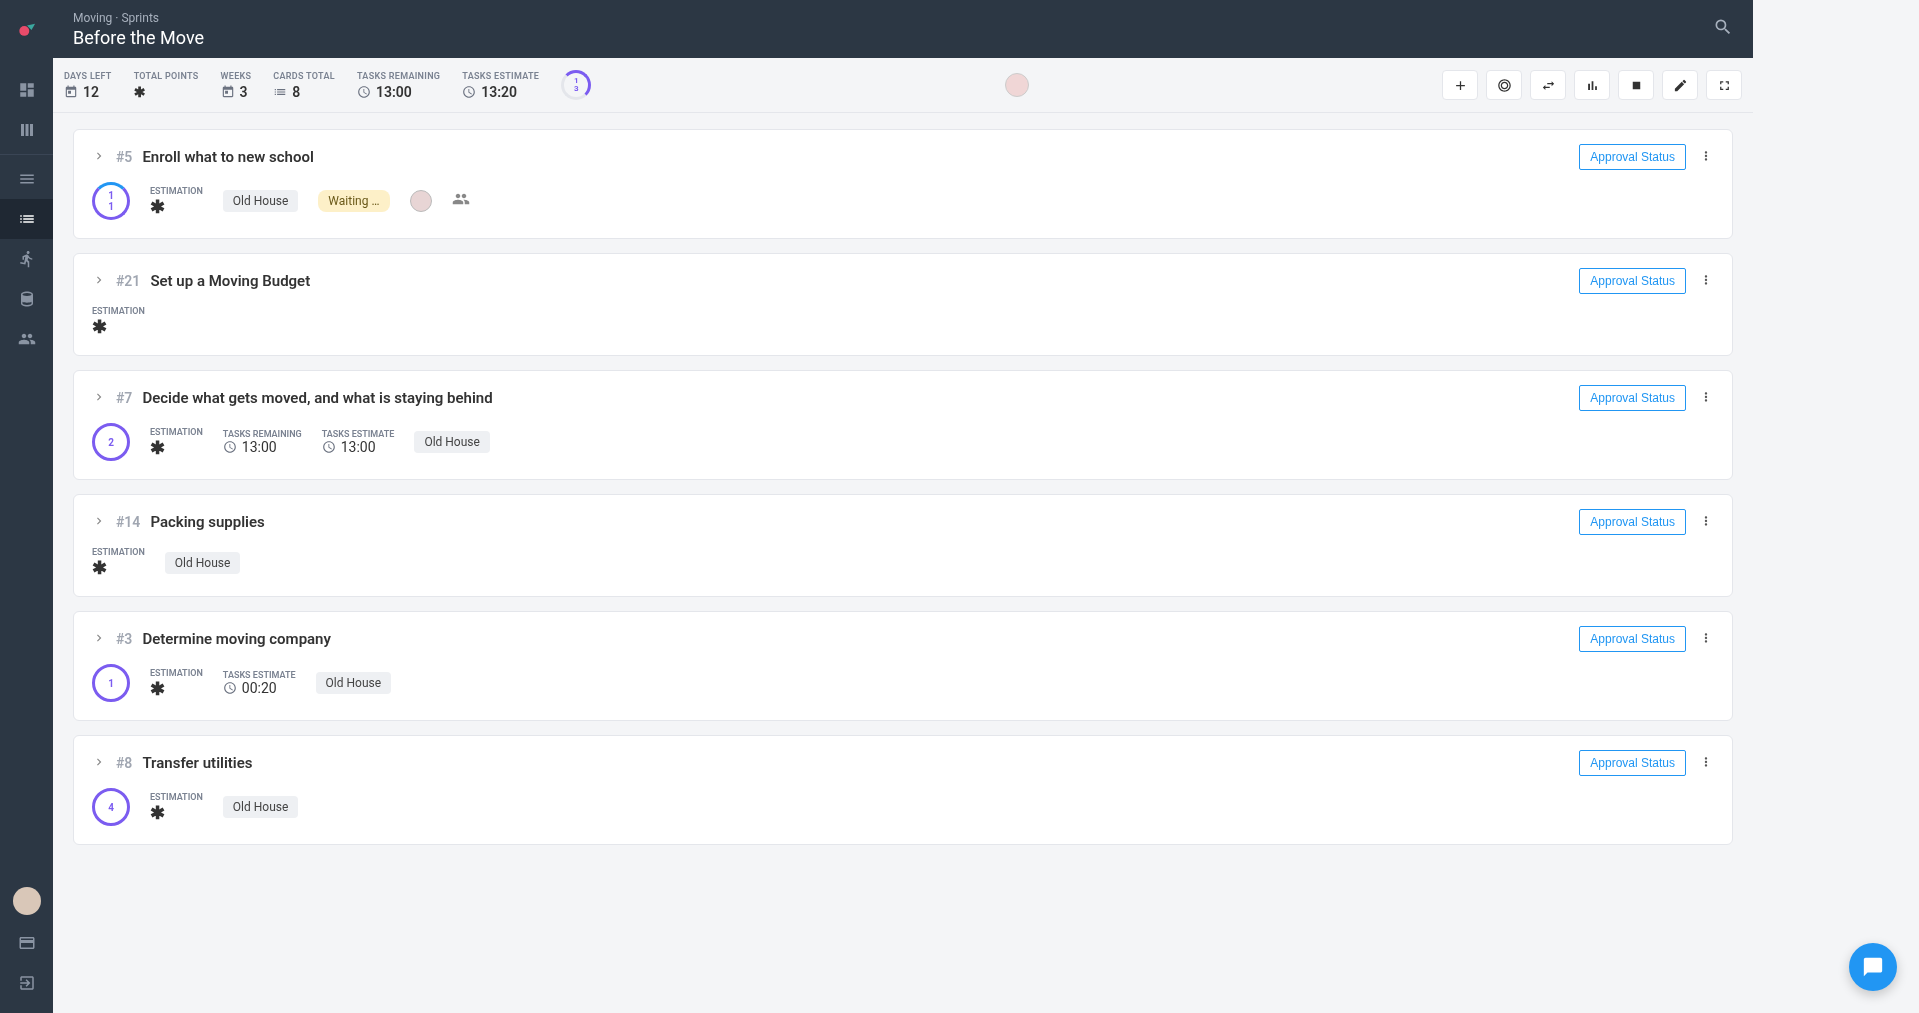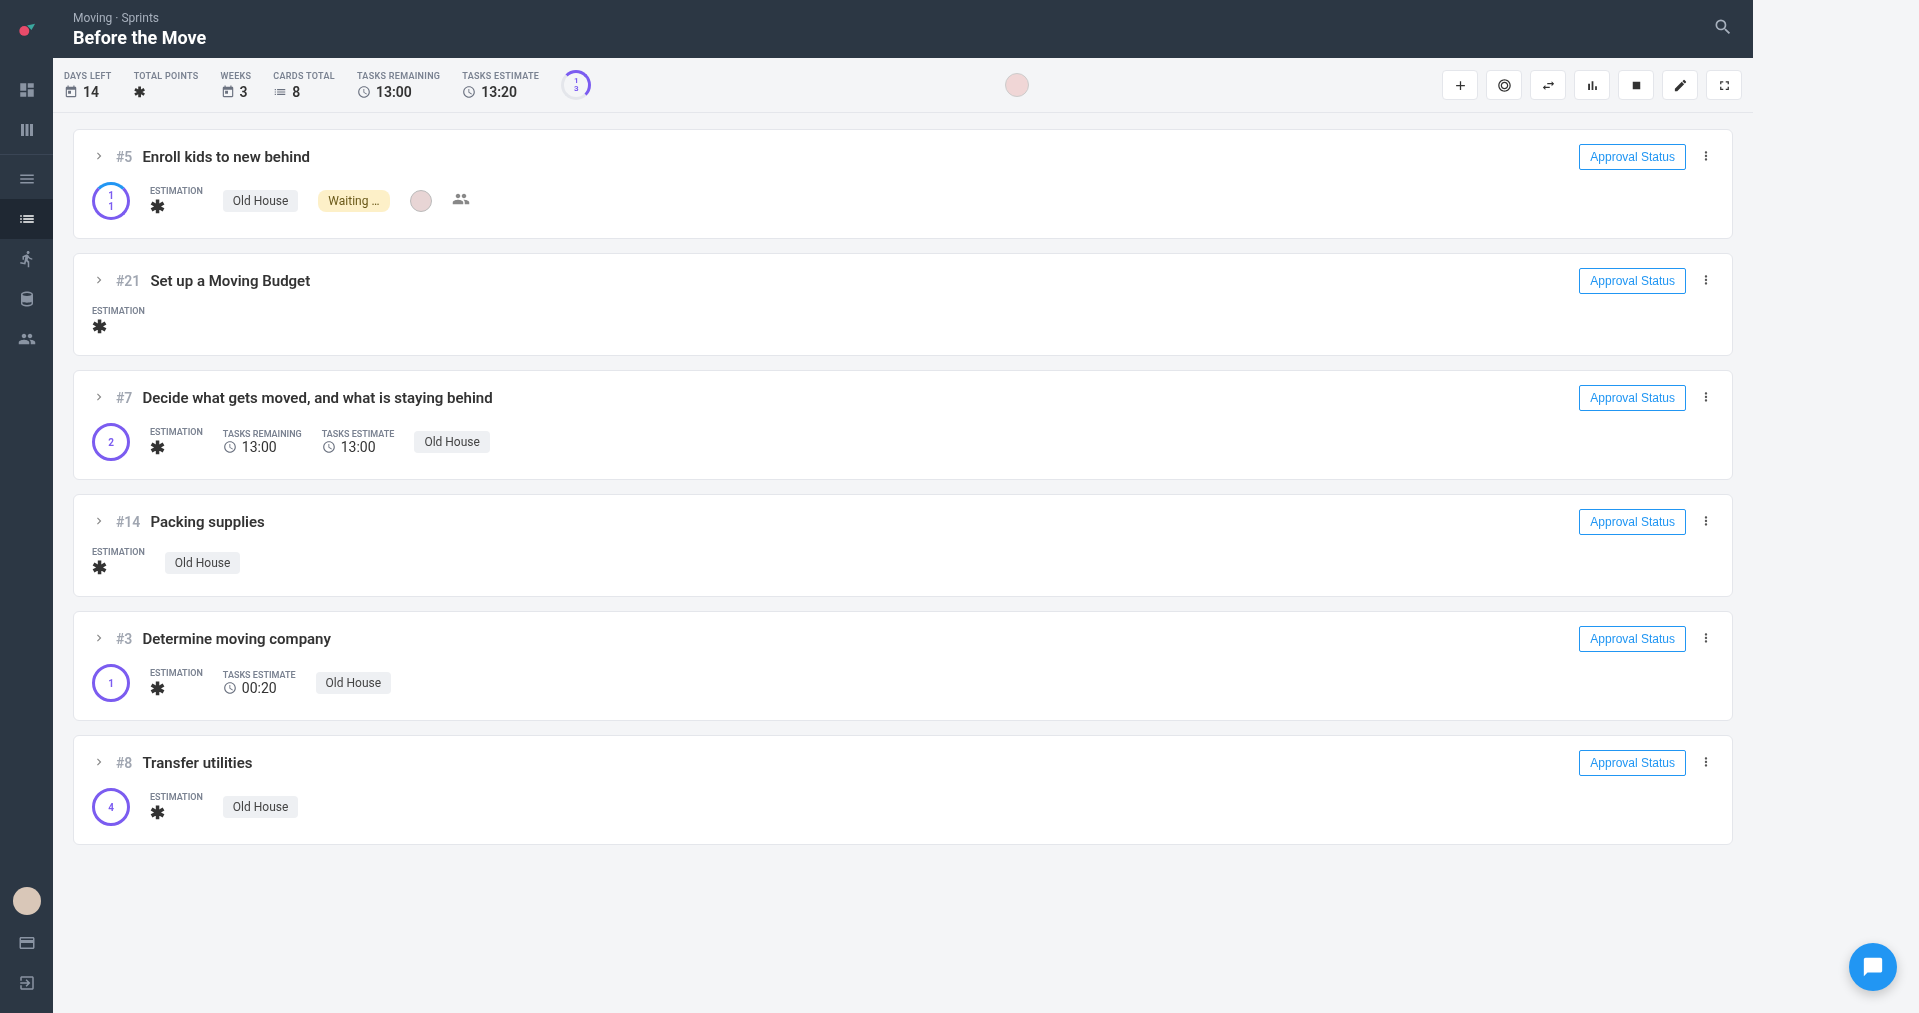--- a/index.html
+++ b/index.html
@@ -17,21 +17,21 @@
 .sidebar .spacer { flex: 1; }
 .sidebar .avatar-sm { width: 28px; height: 28px; border-radius: 50%; background: #d9c7b8; margin: 8px 0; }
 .sidebar svg { width: 18px; height: 18px; fill: currentColor; }
 
 
 .main { flex: 1; display: flex; flex-direction: column; }
 
 
 .topbar { height: 58px; background: #2c3744; display: flex; align-items: center; padding: 0 20px; color: #fff; }
 .topbar .crumbs { font-size: 12px; color: #a7b0bd; }
-.topbar .title { font-size: 18px; font-weight: 700; margin-top: 2px; }
+.topbar .title { font-size: 18px; font-weight: 400; margin-top: 2px; }
 .topbar .left { display: flex; flex-direction: column; }
 .topbar .search { margin-left: auto; color: #a7b0bd; cursor: pointer; }
 .topbar svg { width: 20px; height: 20px; fill: currentColor; }
 
 
 .infobar { height: 55px; background: #f4f5f7; border-bottom: 1px solid #e4e6eb; display: flex; align-items: center; padding: 0 11px; gap: 22px; }
 .stat { display: flex; flex-direction: column; gap: 3px; }
 .stat .label { font-size: 9px; color: #7a8291; font-weight: 600; letter-spacing: 0.3px; text-transform: uppercase; }
 .stat .val { font-size: 14px; color: #333; font-weight: 600; display: flex; align-items: center; gap: 5px; }
 .stat .val svg { width: 14px; height: 14px; fill: #6b7280; }
@@ -231,21 +231,21 @@
           </svg></div>
     </div>
 
     <div class="infobar">
       <div class="stat">
         <span class="label">DAYS LEFT</span>
         <span class="val">
             <svg viewBox="0 0 24 24">
               <use href="#i-calendar"></use>
             </svg>
-            <span>14</span>
+            <span>12</span>
           </span>
       </div>
       <div class="stat">
         <span class="label">TOTAL POINTS</span>
         <span class="val asterisk">✱</span>
       </div>
       <div class="stat">
         <span class="label">WEEKS</span>
         <span class="val">
             <svg viewBox="0 0 24 24">
@@ -328,21 +328,21 @@
     </div>
 
     <div class="content" id="cards-container">
 
     <div class="card">
           <div class="card-head">
     <span class="chev"><svg width="14" height="14" viewBox="0 0 24 24" fill="#888">
                 <use href="#i-chevron"></use>
               </svg></span>
     <span class="id">#5</span>
-    <span class="title">Enroll kids to new behind</span>
+    <span class="title">Enroll what to new school</span>
     <div class="right">
       <button class="approval-btn">Approval Status</button>
       <span class="more-btn"><svg width="14" height="14" viewBox="0 0 24 24" fill="#555">
                   <use href="#i-dots"></use>
                 </svg></span>
     </div>
           </div>
           <div class="card-body">
             <div class="ring ring-1">
               <span>1</span>

